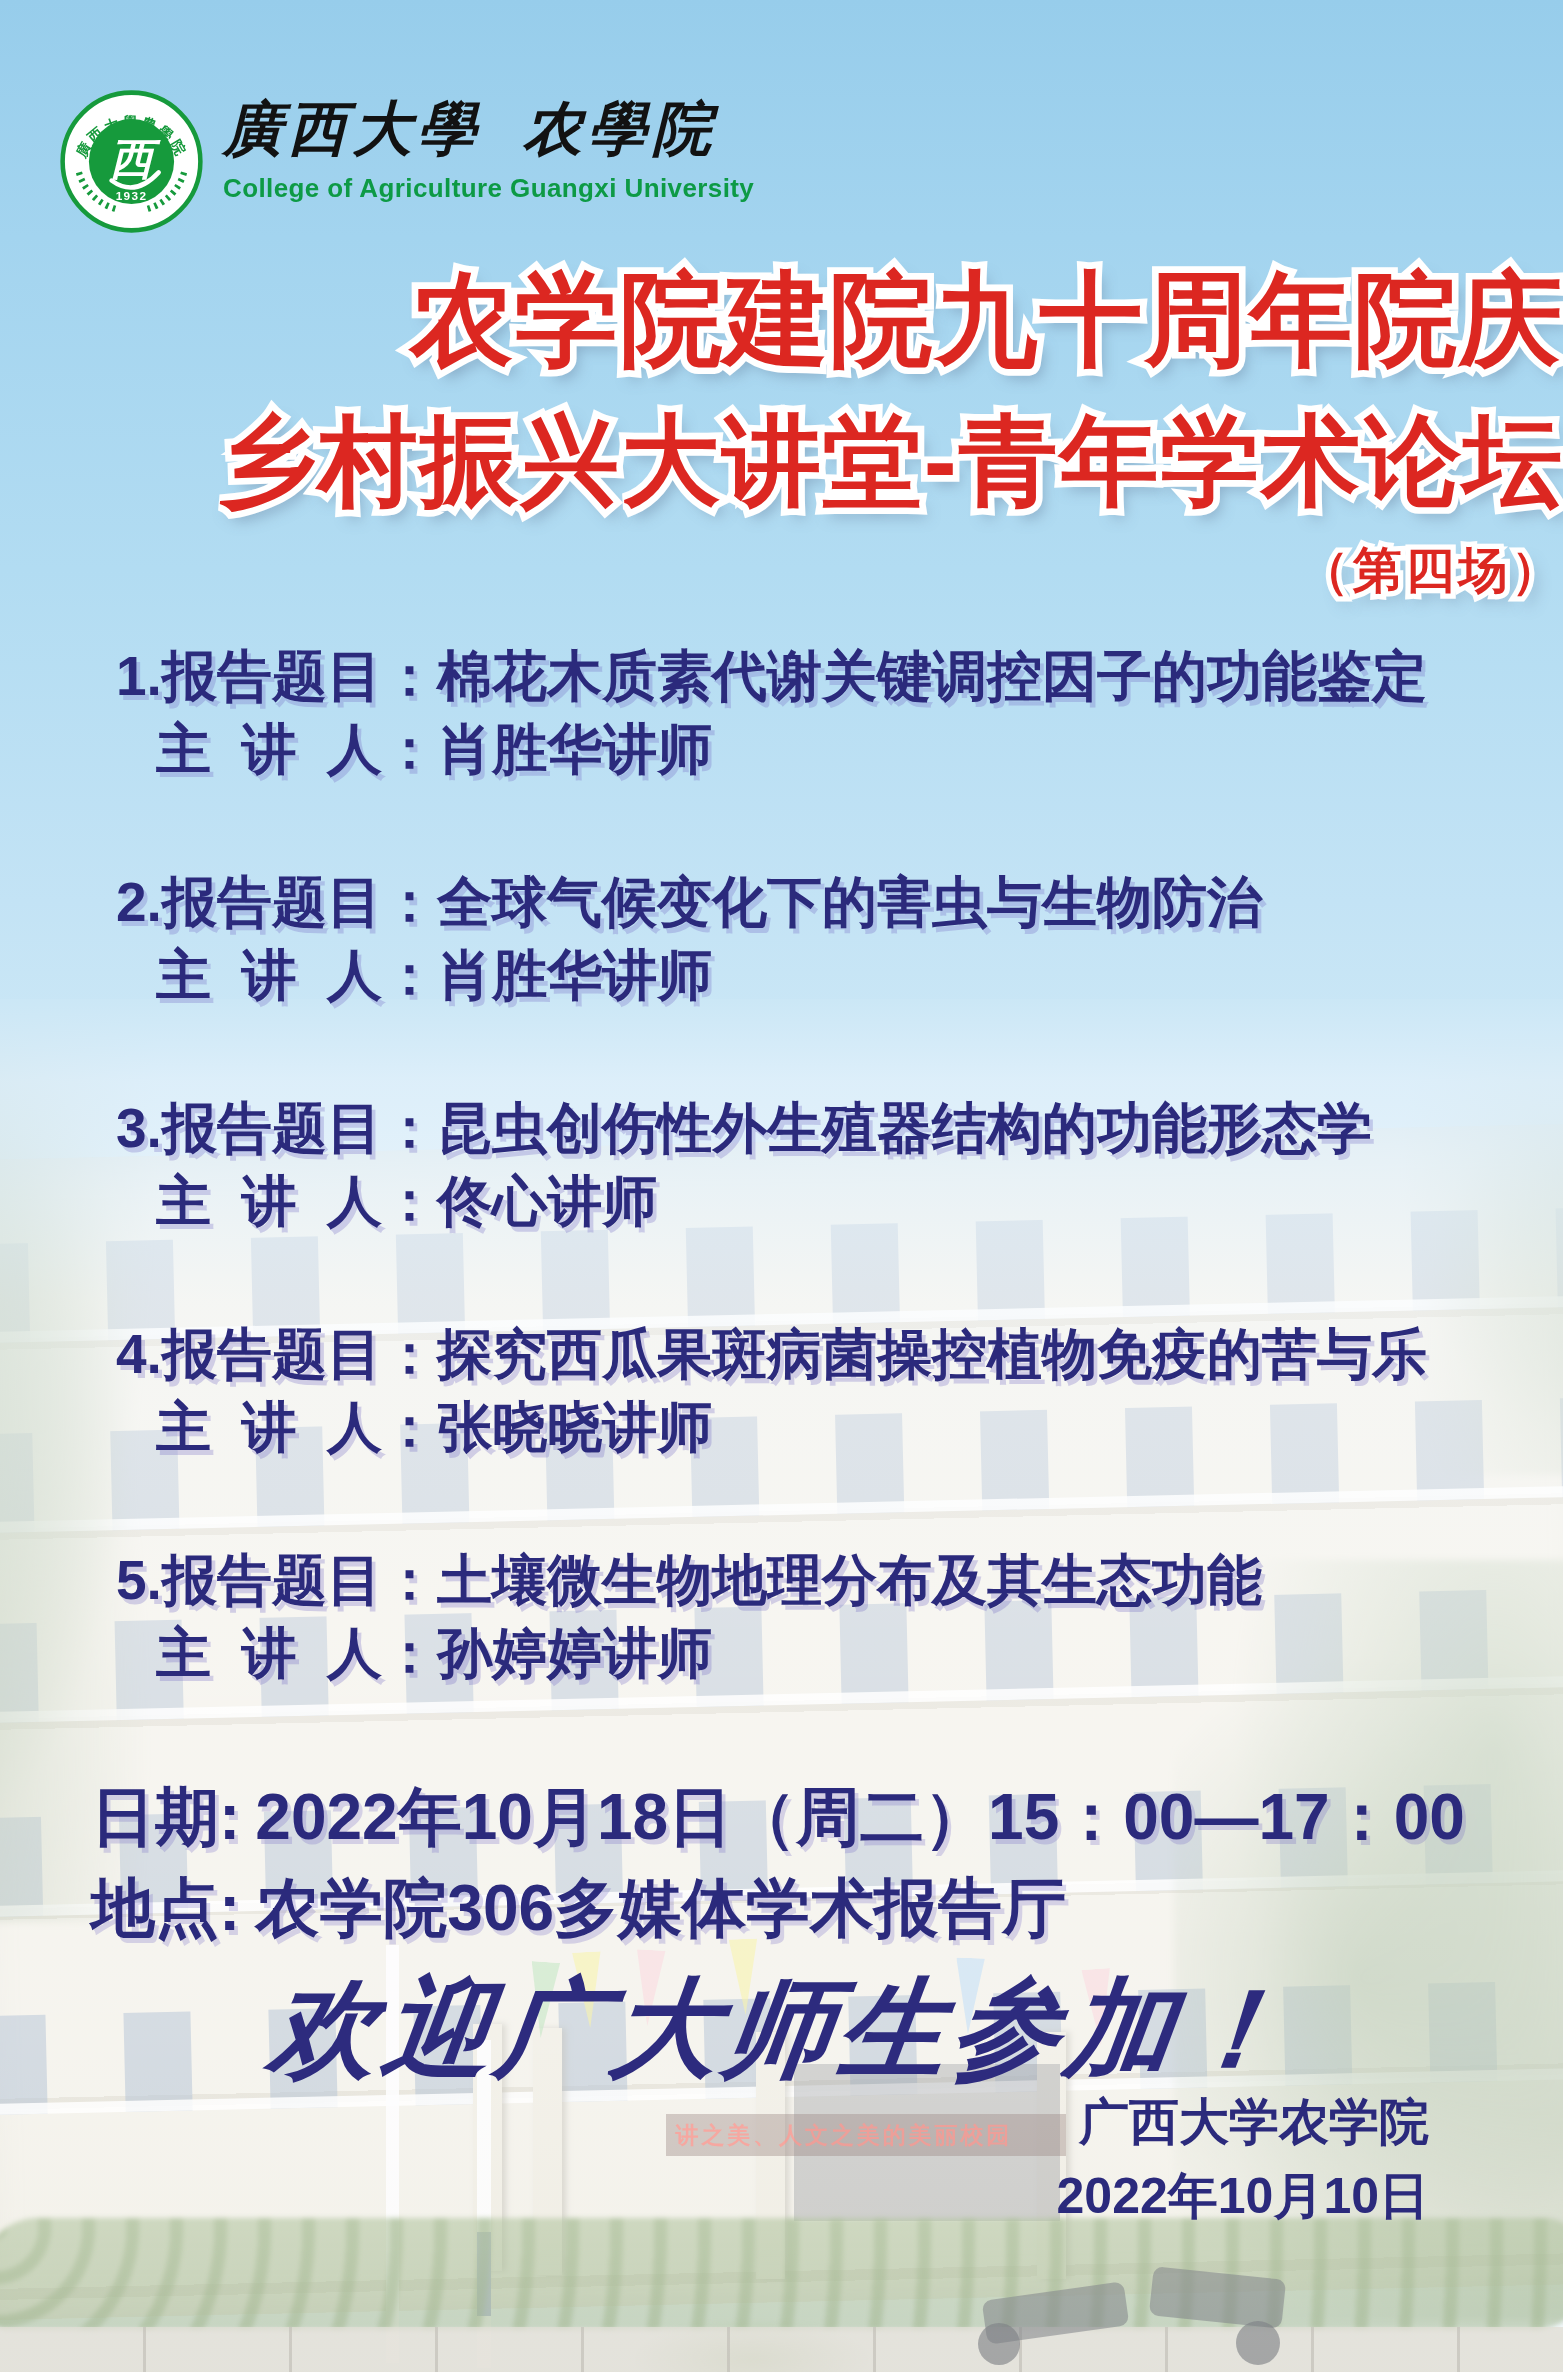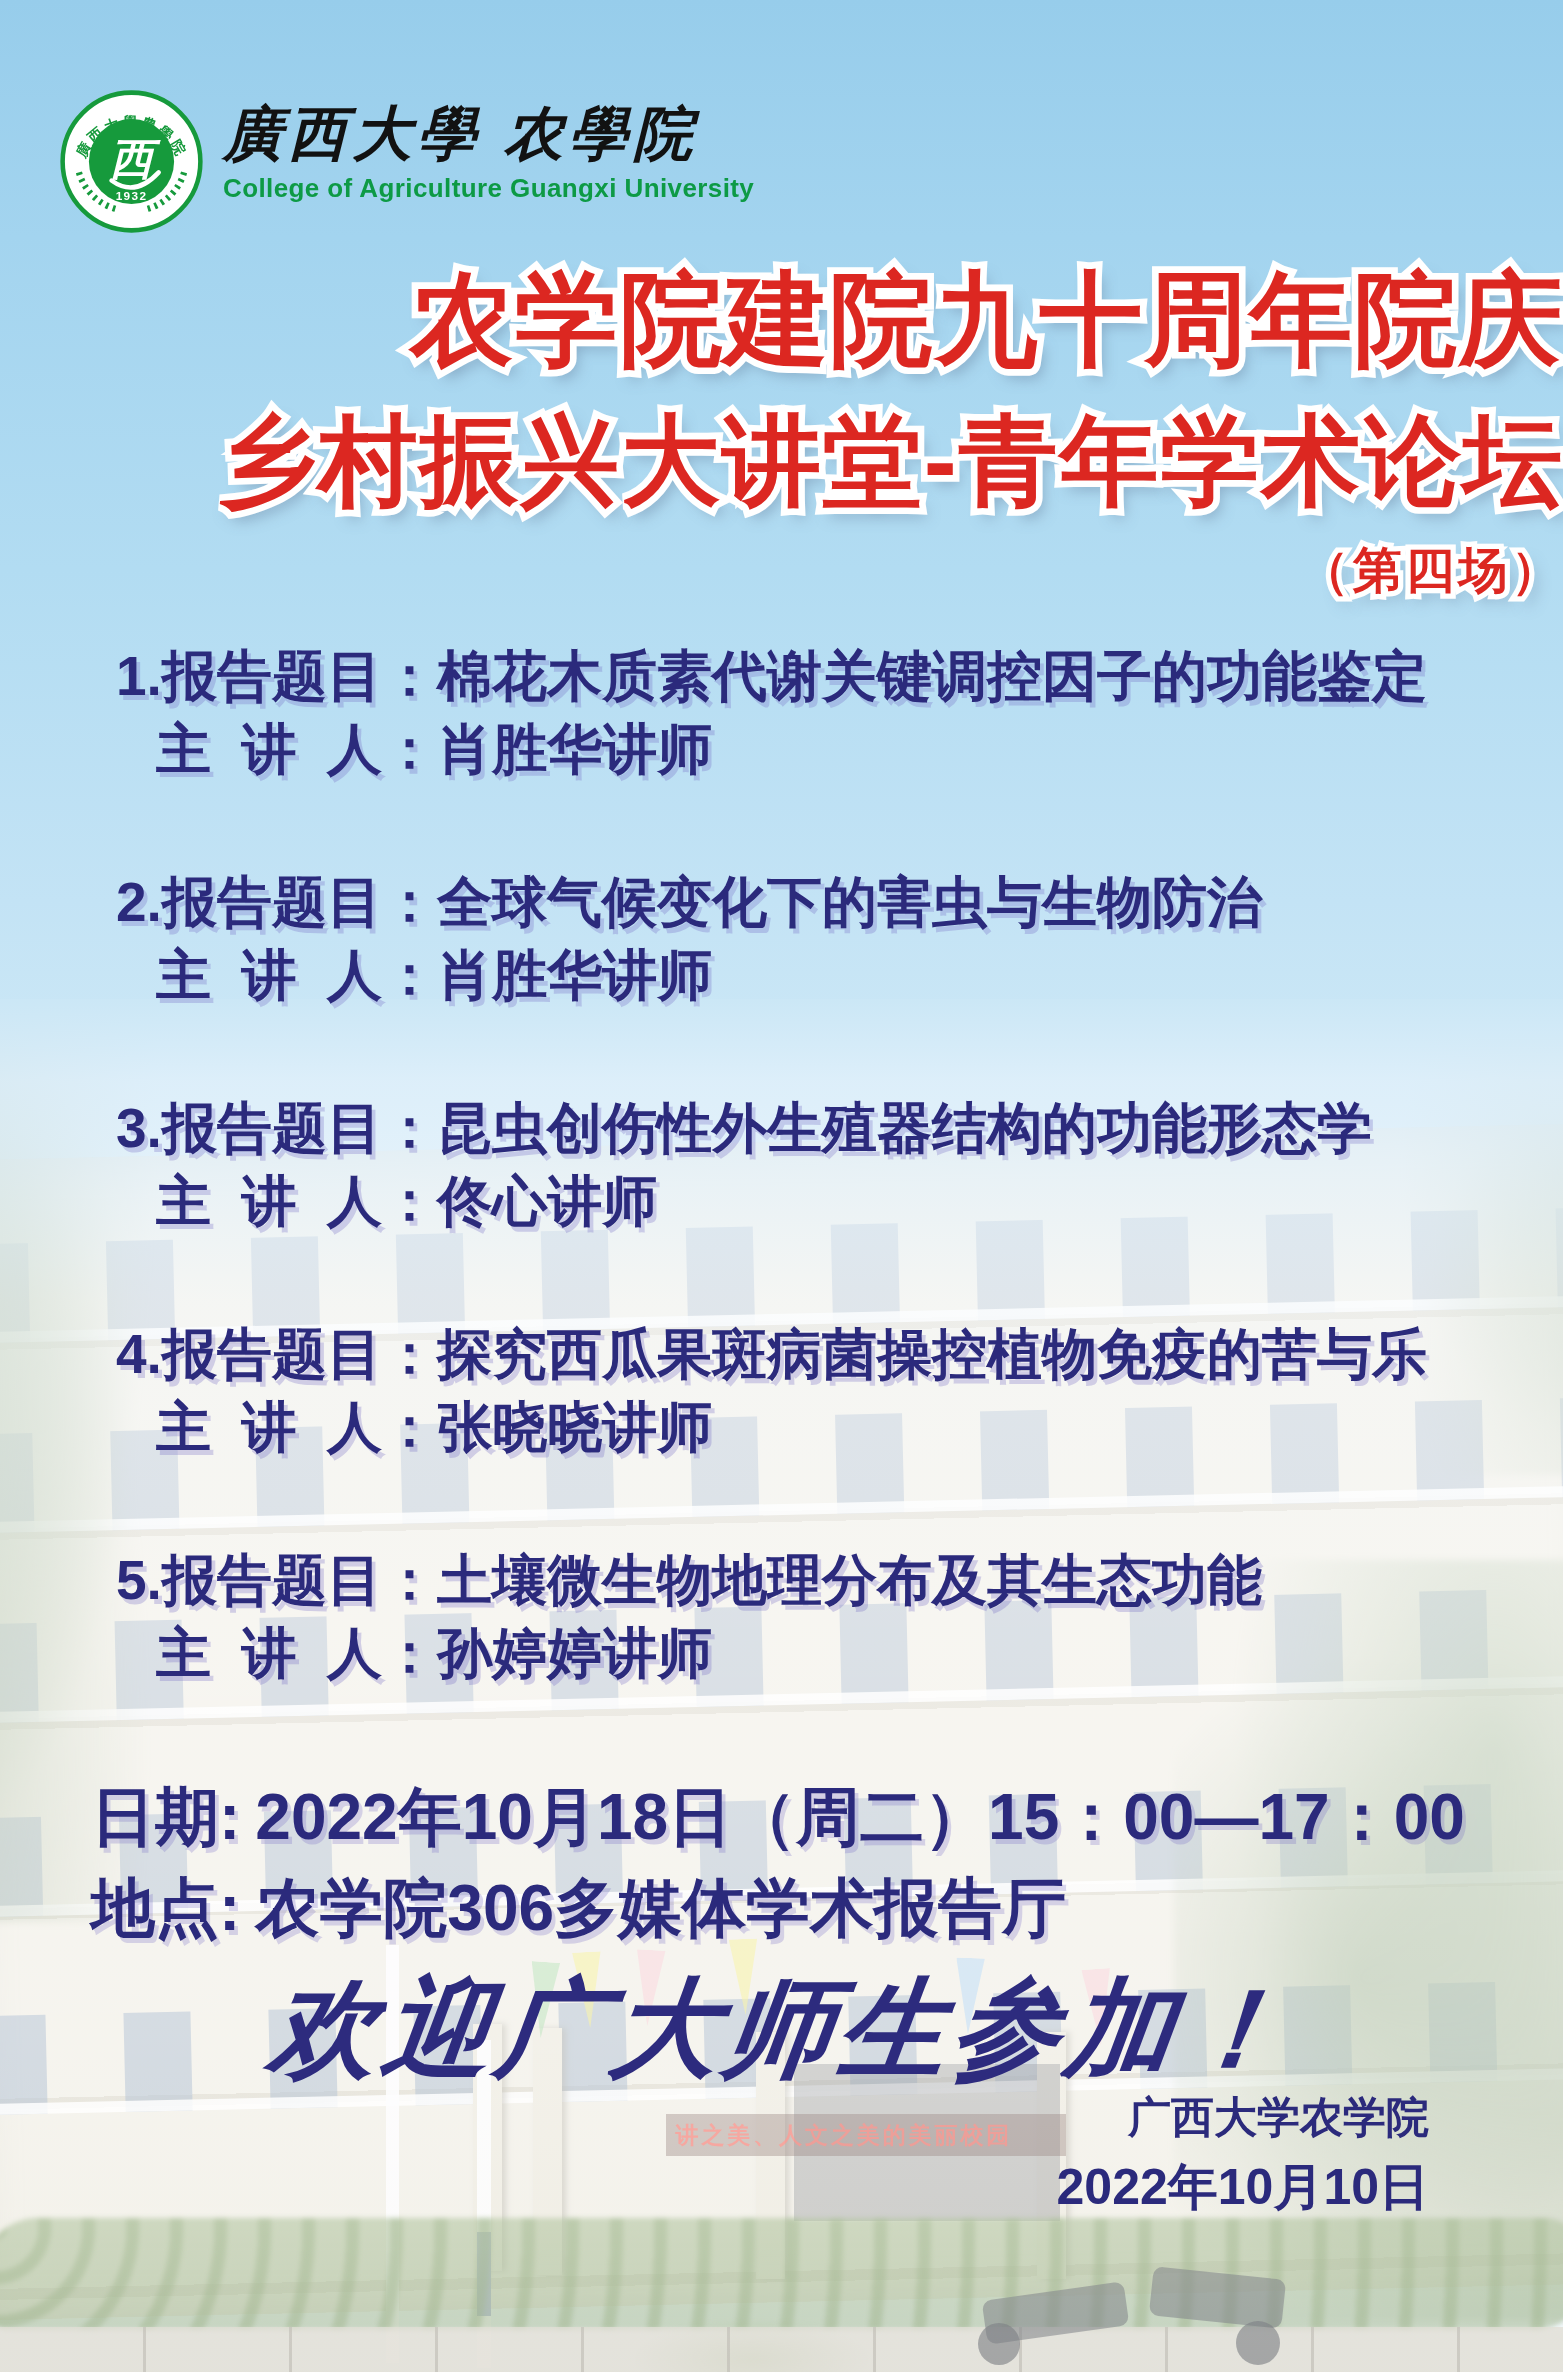--- a/index.html
+++ b/index.html
@@ -46,21 +46,21 @@
   .bike{background:rgba(42,47,58,.55);border-radius:9.5px;}
   .bike.wheel{border-radius:50%;background:rgba(35,40,50,.6);}
   .grass{left:628px;top:1320px;width:247px;height:67px;filter:blur(2.9px);
     background:radial-gradient(ellipse at 50% 60%,rgba(110,150,80,.6),transparent 70%);}
   .photo::after{content:"";position:absolute;inset:0;
     background:linear-gradient(180deg,#cbe7f6 0%,rgba(222,239,250,.92) 6%,rgba(249,252,254,.66) 22%,rgba(255,255,255,.56) 46%,rgba(255,255,255,.48) 76%,rgba(251,251,248,.4) 100%);}
   
   .content{position:absolute;inset:0;z-index:2;}
   .logo-row{position:absolute;left:59px;top:89px;display:flex;align-items:flex-start;}
   .names{margin-left:19px;padding-top:13.3px;}
-  .college-cn{font-family:Liberation Sans, sans-serif;font-style:italic;font-weight:bold;color:#121212;
+  .college-cn{font-family:Liberation Mono, monospace;font-style:italic;font-weight:bold;color:#121212;
     font-size:59px;line-height:1.1;letter-spacing:5.7px;white-space:nowrap;}
   .college-en{margin-top:6px;color:#0d9a45;font-weight:bold;font-size:26px;letter-spacing:0.4px;white-space:nowrap;}
   .title-block{position:absolute;left:0;right:0;top:268px;text-align:right;}
   .big-title{position:relative;display:block;font-weight:900;line-height:1.0;letter-spacing:1.9px;white-space:nowrap;}
   .big-title .stroke{position:absolute;left:0;right:0;top:0;color:#fff;-webkit-text-stroke:13.3px #ffffff;
     text-shadow:6.7px 8.6px 13.3px rgba(96,120,150,.5);}
   .big-title .fill{position:relative;color:#dc2721;}
   .t1{font-size:103px;}
   .t2{font-size:99px;margin-top:40px;}
   .session{font-size:49px;margin-top:36px;letter-spacing:3.8px;}
@@ -73,21 +73,21 @@
     text-shadow:3.8px 4.8px 0 rgba(110,100,195,.28);white-space:nowrap;}
   .pre{white-space:pre;}
   .info{position:absolute;left:91px;top:1777px;color:#2b2a7c;font-weight:900;}
   .info-line{font-size:64px;line-height:1.28;white-space:nowrap;text-shadow:3.8px 4.8px 0 rgba(110,100,195,.25);}
   .info-line .lbl{margin-right:15px;}
   .info-line + .info-line{margin-top:9.5px;}
   .welcome{position:absolute;left:0;right:0;top:1957px;text-align:center;color:#2d2b7e;
     font-family:"DejaVu Serif",serif;font-style:italic;font-weight:bold;font-size:108px;
     transform:skewX(-7deg);letter-spacing:5.7px;white-space:nowrap;}
   .footer{position:absolute;right:135px;top:2091px;text-align:right;color:#2b2a7c;font-weight:900;}
-  .footer-org{font-size:43px;line-height:1.25;white-space:nowrap;}
+  .footer-org{font-size:50px;line-height:1.25;white-space:nowrap;}
   .footer-date{font-size:50px;line-height:1.25;margin-top:11.4px;white-space:nowrap;}
 </style>
 </head>
 <body>
 
 <div class="poster">
 
   <div class="photo">
     <div class="building">
       <div class="balconies"></div>

